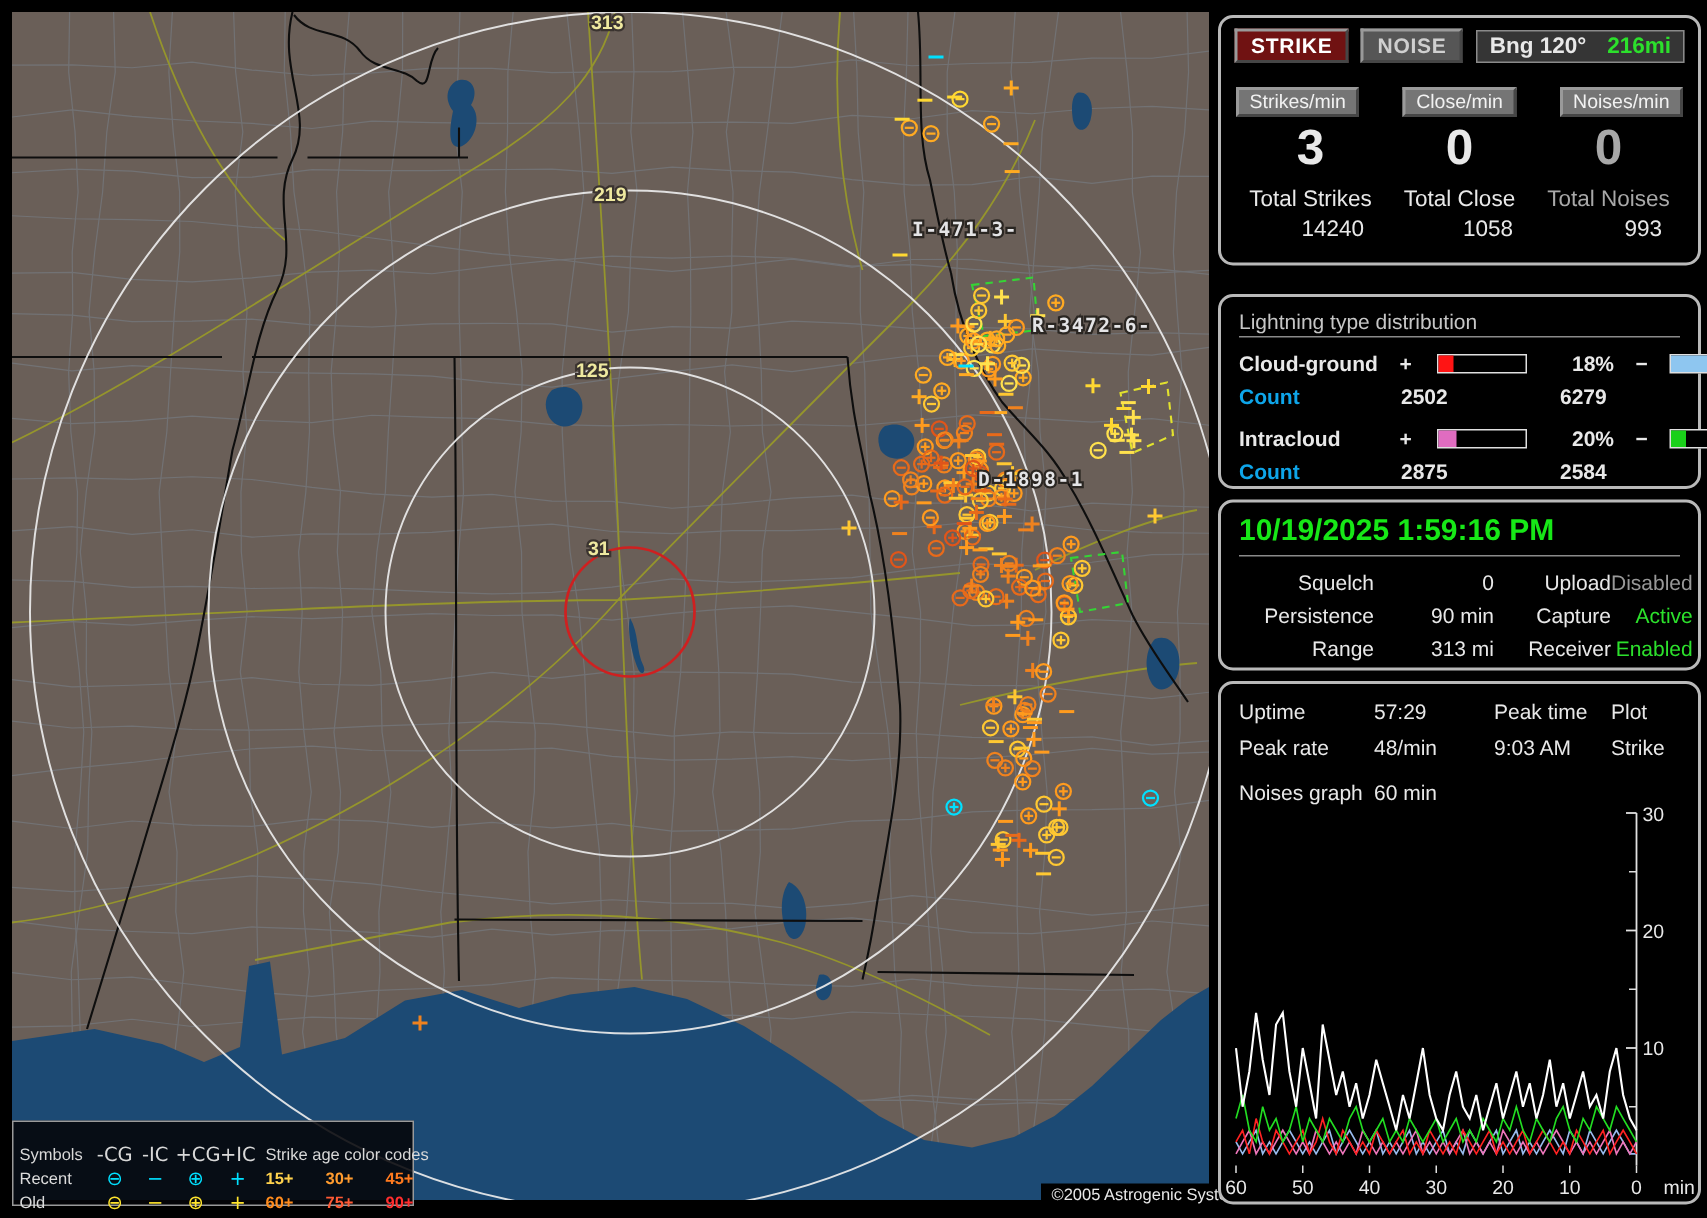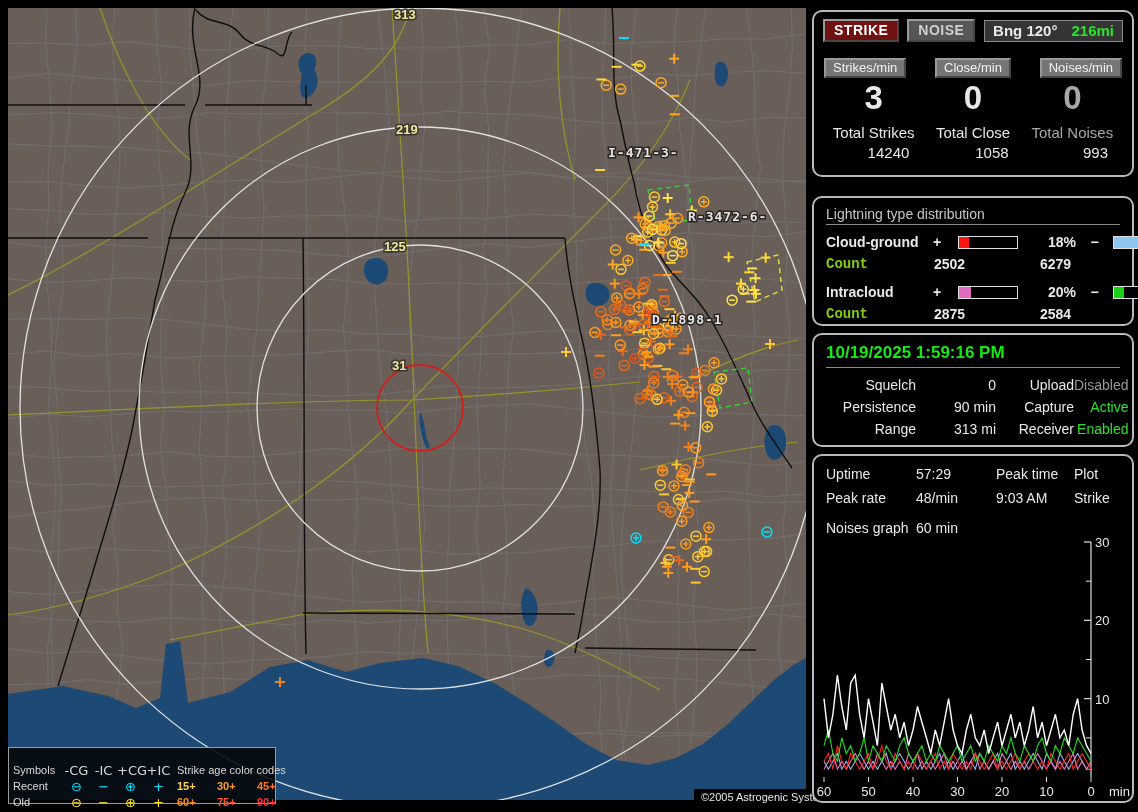--- a/index.html
+++ b/index.html
@@ -58,23 +58,23 @@
   .rate-num.dim, .total-label.dim { color:#a8a8a8; }
   .total-label { font-size:15px; text-align:center; margin-top:8px; white-space:nowrap; }
   .total-val { font-size:15px; text-align:right; padding-right:14px; margin-top:3px; }
 
   .dist-title { font-size:14px; color:#c6c6c6; margin:8px 12px 0 12px; padding-bottom:2px; border-bottom:1px solid #8a8a8a; }
   .dist-grid { display:grid; grid-template-columns:95px 13px 60px 46px 13px 60px 46px; align-items:center; padding:0 12px; margin-top:9px; font-size:14px; font-weight:bold;gap:12px; }
   .dist-grid .pct { text-align:right; }
   .bar { height:13px; border:1px solid #e0e0e0; background:#000; }
   .bar .fill { height:100%; }
   .count-grid { display:grid; grid-template-columns:95px 13px 106px 108px; padding:0 12px; margin-top:6px; font-size:14px; font-weight:bold; }
-  .count-grid .clabel { color:#84cc16;font-family:Liberation Mono, monospace; }
-
-  .datetime { color:#17e817; font-size:17px; font-weight:bold; margin:8px 12px 0 12px; padding-bottom:4px; border-bottom:1px solid #8a8a8a; white-space:nowrap; }
+  .count-grid .clabel { color:#0ea5e9; }
+
+  .datetime { color:#17e817; font-size:20px; font-weight:bold; margin:8px 12px 0 12px; padding-bottom:4px; border-bottom:1px solid #8a8a8a; white-space:nowrap; }
   .status-grid { display:grid; grid-template-columns:90px 80px 78px auto; padding:0 12px; margin-top:9px; font-size:14px; row-gap:6px;text-align:right; }
   .status-grid .green { color:#2ce02c; }
   .status-grid .dim { color:#989898; }
 
   .stats-grid { display:grid; grid-template-columns:90px 80px 78px auto; padding:0 12px; margin-top:10px; font-size:14px; row-gap:8px; }
   .trend-row { display:grid; grid-template-columns:90px auto; padding:0 12px; margin-top:14px; font-size:14px; }
   #trend-svg { position:absolute; left:0px; top:78px; }
   text { font-family:"Liberation Sans", sans-serif; }
 </style>
 </head>

